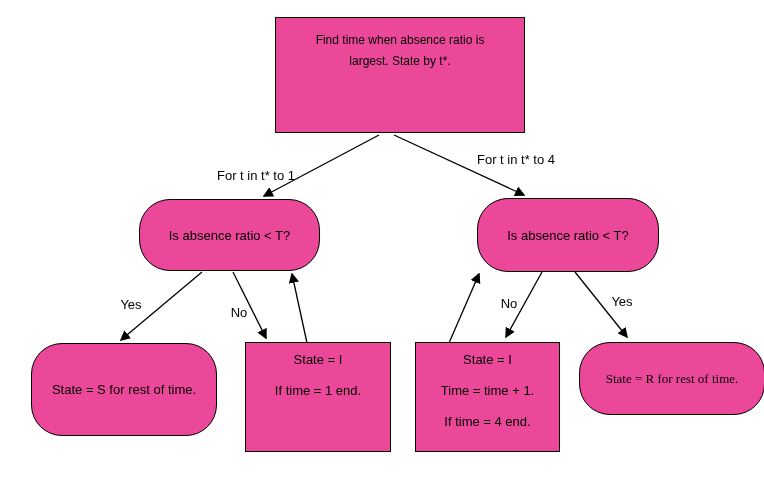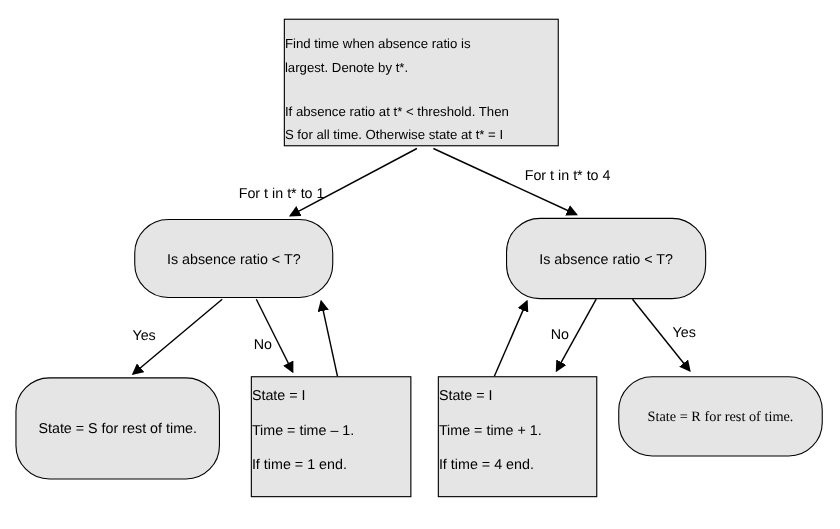--- a/index.html
+++ b/index.html
@@ -19,25 +19,26 @@
   .arrow-layer {
     position: absolute;
     left: 0; top: 0;
     width: 764px; height: 481px;
     z-index: 0;
   }
   .box {
     position: absolute;
     box-sizing: border-box;
     border: 1.5px solid #000000;
-    background: #e5e5e5;
+    background: #ec4899;
     z-index: 1;
-    text-align: left;
+    text-align: center;
     font-size: 13px;
     line-height: 15px;
+    margin-left: 17px;
   }
   .box.flex-center {
     display: flex;
     align-items: center;
     justify-content: center;
     border-radius: 31px;
   }
   .root-box {
     left: 258px; top: 17px;
     width: 250px; height: 116px;
@@ -85,25 +86,21 @@
     <line x1="233" y1="272" x2="266" y2="338" stroke="#000000" stroke-width="1.3" marker-end="url(#ah)"></line>
     <line x1="307" y1="343" x2="292" y2="274" stroke="#000000" stroke-width="1.3" marker-end="url(#ah)"></line>
     <line x1="449" y1="343" x2="479" y2="274" stroke="#000000" stroke-width="1.3" marker-end="url(#ah)"></line>
     <line x1="542" y1="272" x2="506" y2="337" stroke="#000000" stroke-width="1.3" marker-end="url(#ah)"></line>
     <line x1="575" y1="272" x2="627" y2="337" stroke="#000000" stroke-width="1.3" marker-end="url(#ah)"></line>
   </svg>
 
   <div class="box root-box">
     <div class="para">
       <div>Find time when absence ratio is</div>
-      <div>largest. Denote by t*.</div>
-    </div>
-    <div class="para">
-      <div>If absence ratio at t* &lt; threshold. Then</div>
-      <div>S for all time. Otherwise state at t* = I</div>
+      <div>largest. State by t*.</div>
     </div>
   </div>
 
   <div class="edge-label lbl-branch-left">For t in t* to 1</div>
   <div class="edge-label lbl-branch-right">For t in t* to 4</div>
 
   <div class="box flex-center decision-left">
     <span>Is absence ratio &lt; T?</span>
   </div>
   <div class="box flex-center decision-right">
@@ -114,21 +111,20 @@
   <div class="edge-label lbl-no-left">No</div>
   <div class="edge-label lbl-no-right">No</div>
   <div class="edge-label lbl-yes-right">Yes</div>
 
   <div class="box flex-center terminal-s">
     <span>State = S for rest of time.</span>
   </div>
 
   <div class="box loop-left">
     <div class="loop-line">State = I</div>
-    <div class="loop-line">Time = time – 1.</div>
     <div class="loop-line">If time = 1 end.</div>
   </div>
 
   <div class="box loop-right">
     <div class="loop-line">State = I</div>
     <div class="loop-line">Time = time + 1.</div>
     <div class="loop-line">If time = 4 end.</div>
   </div>
 
   <div class="box flex-center terminal-r">

